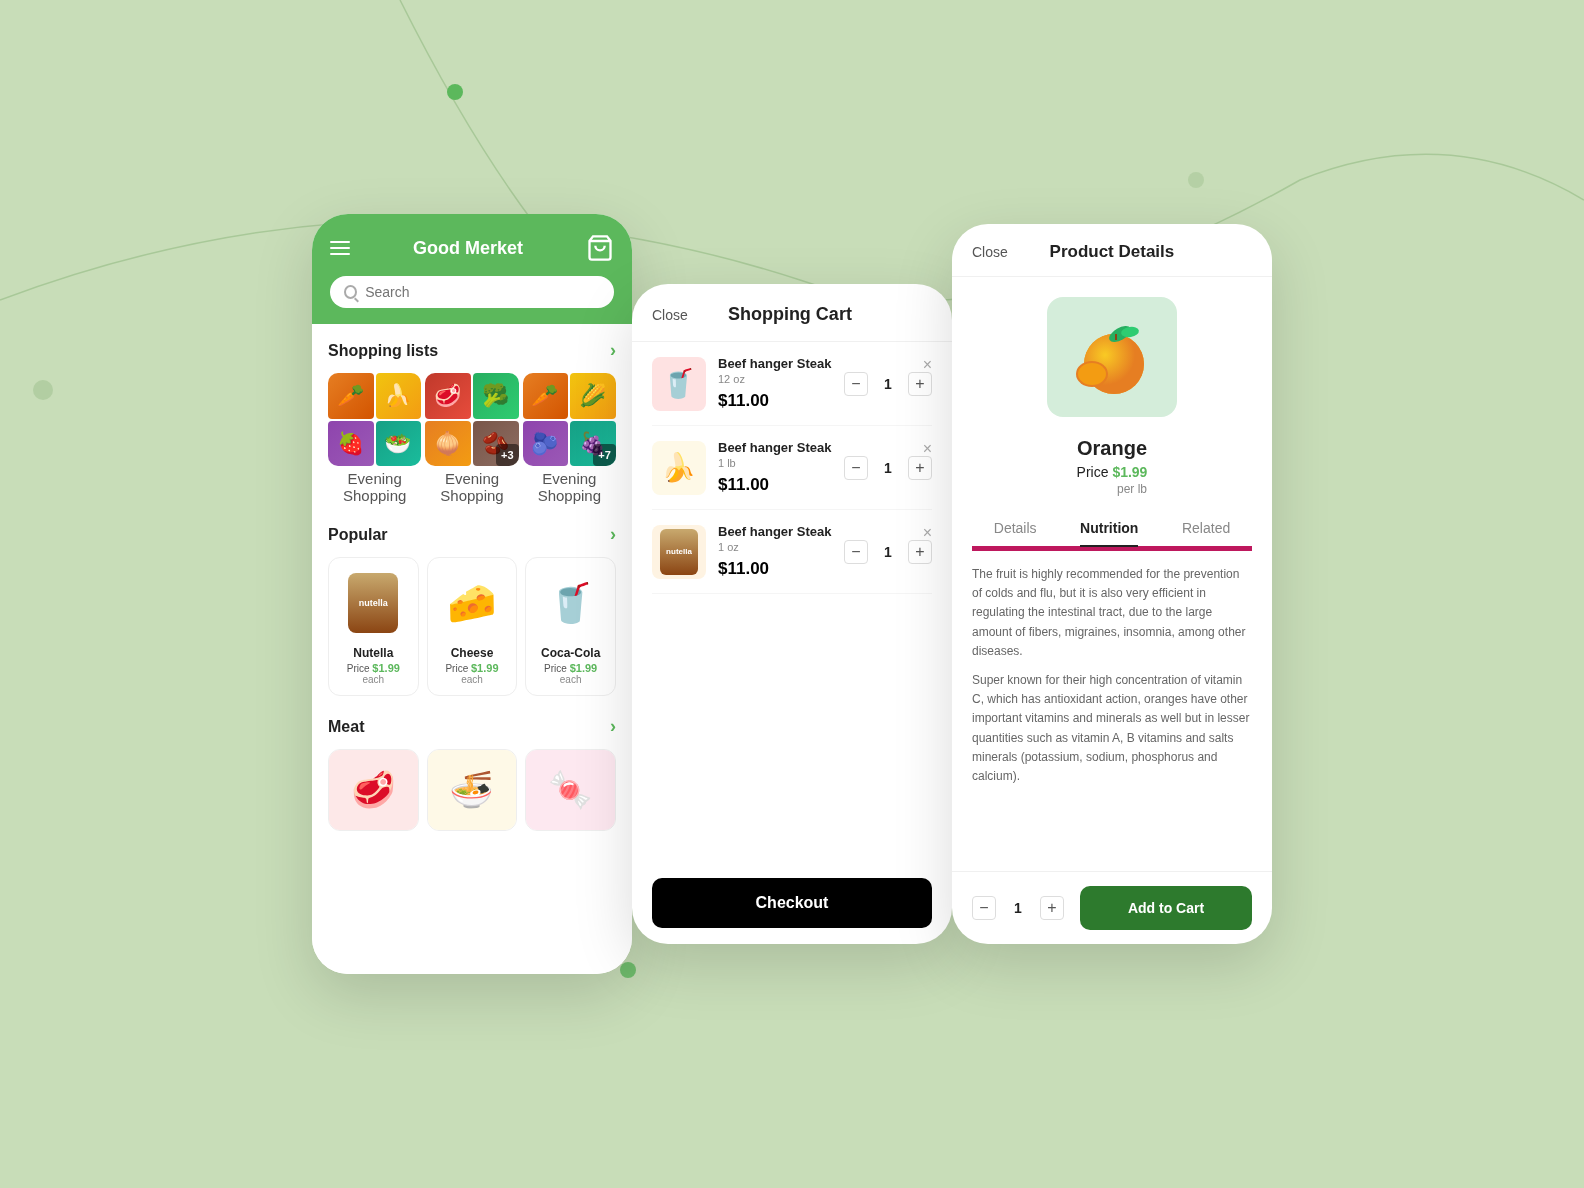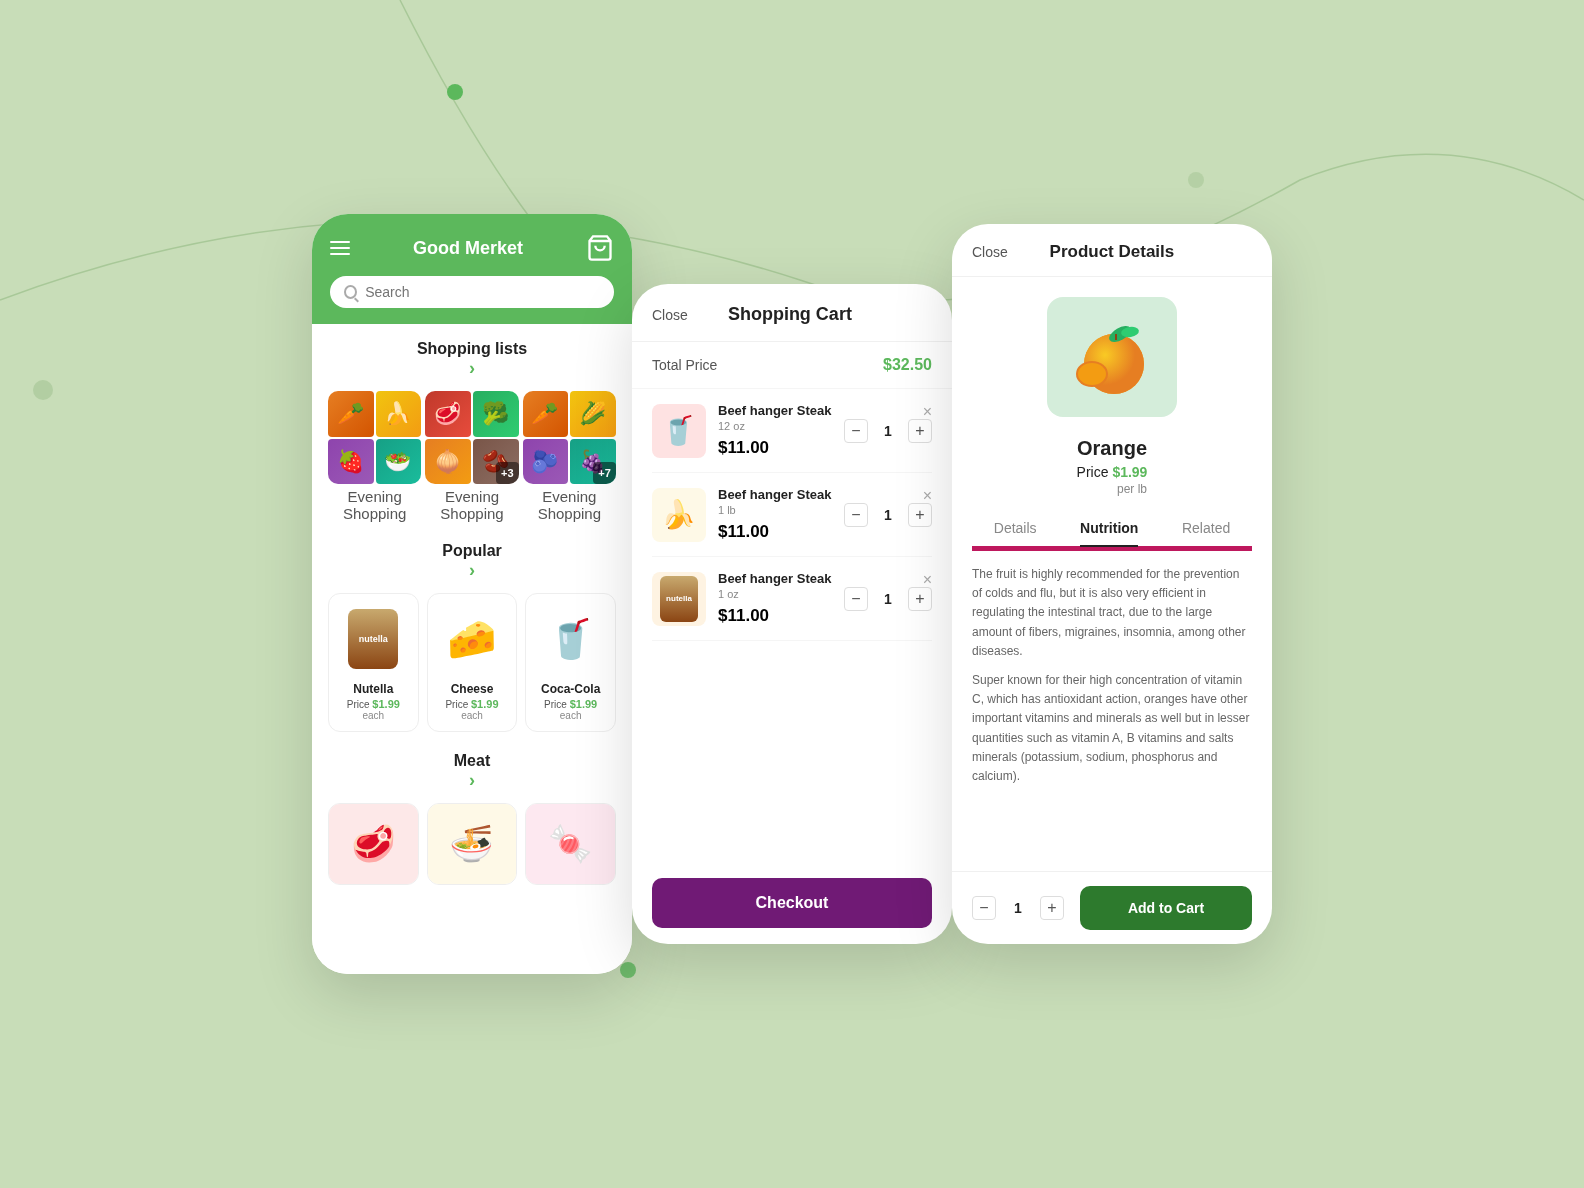--- a/index.html
+++ b/index.html
@@ -139,21 +139,20 @@
       padding: 16px;
       overflow-y: auto;
       height: calc(100% - 110px);
     }
 
     .section-header {
       display: flex;
       align-items: center;
       justify-content: space-between;
       margin-bottom: 12px;
-      flex-direction: column;
     }
 
     .section-title {
       font-size: 16px;
       font-weight: 600;
       color: #222;
     }
 
     .chevron-right {
       color: #5cb85c;
@@ -408,21 +407,21 @@
       position: absolute;
       top: 14px;
       right: 0;
       font-size: 16px;
       color: #aaa;
       cursor: pointer;
     }
 
     .checkout-btn {
       margin: 16px 20px;
-      background: #701a75;
+      background: #000000;
       color: white;
       border: none;
       border-radius: 10px;
       padding: 16px;
       width: calc(100% - 40px);
       font-size: 16px;
       font-weight: 600;
       cursor: pointer;
     }
 
@@ -735,24 +734,20 @@
   </div>
 
   <div class="phone phone-2">
     <div class="phone-2-inner">
       <div class="p2-header">
         <span class="p2-close">Close</span>
         <span class="p2-title">Shopping Cart</span>
         <span style="width:40px;"></span>
       </div>
 
-      <div class="p2-total-row">
-        <span class="total-label">Total Price</span>
-        <span class="total-price">$32.50</span>
-      </div>
 
       <div class="p2-content">
 
         <div class="cart-item">
           <div class="cart-item-img" style="background:#fee2e2;display:flex;align-items:center;justify-content:center;font-size:28px;">
             🥤
           </div>
           <div class="cart-item-info">
             <div class="cart-item-name">Beef hanger Steak</div>
             <div class="cart-item-weight">12 oz</div>

